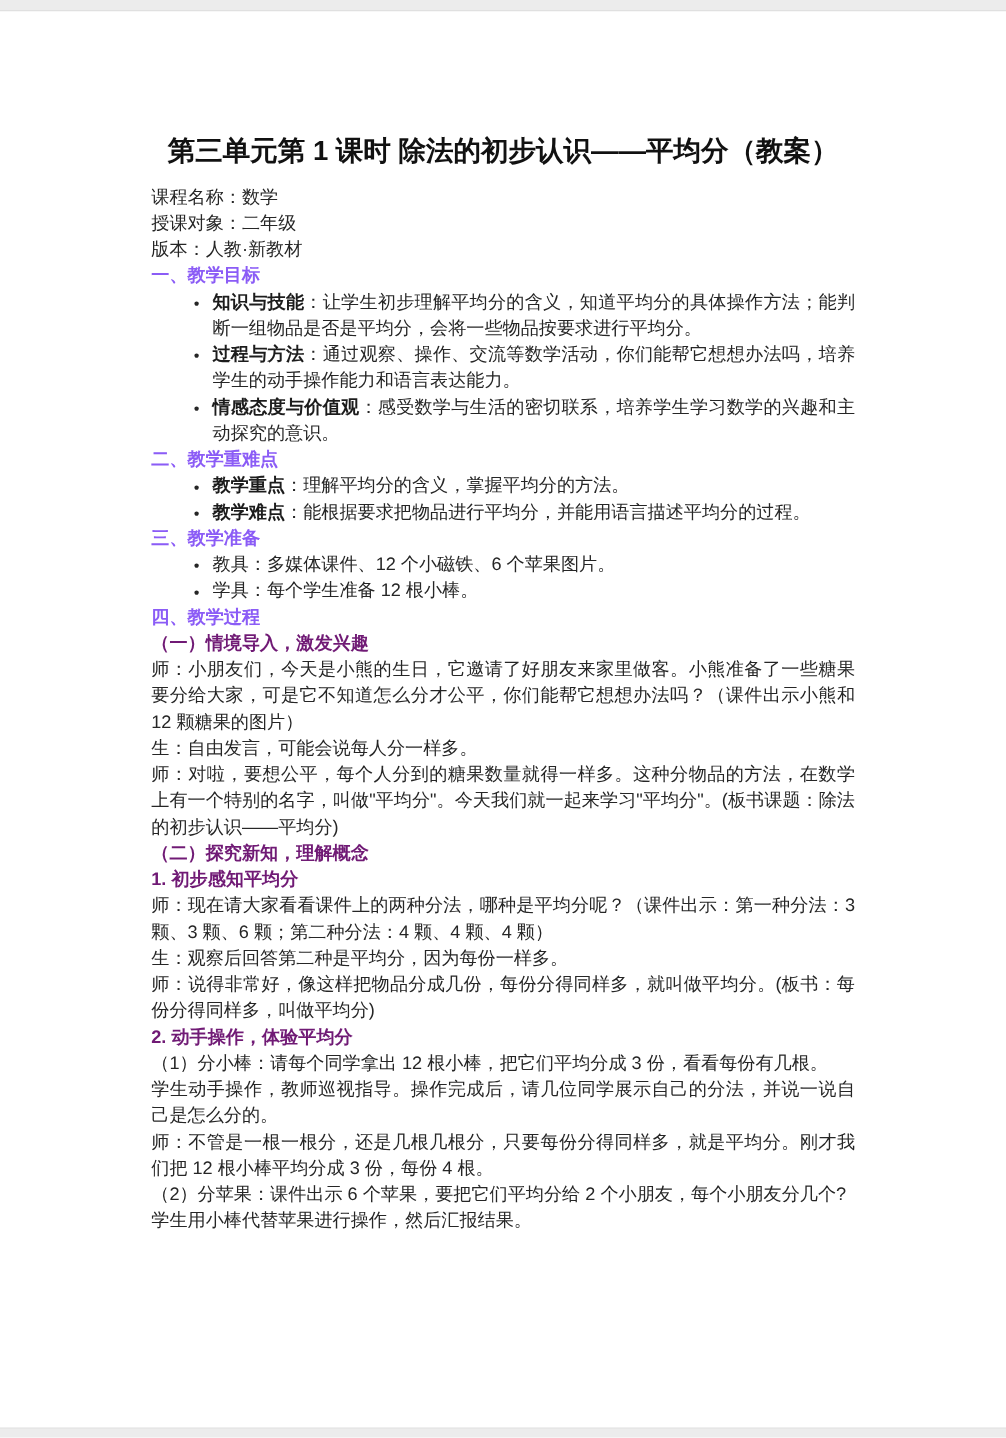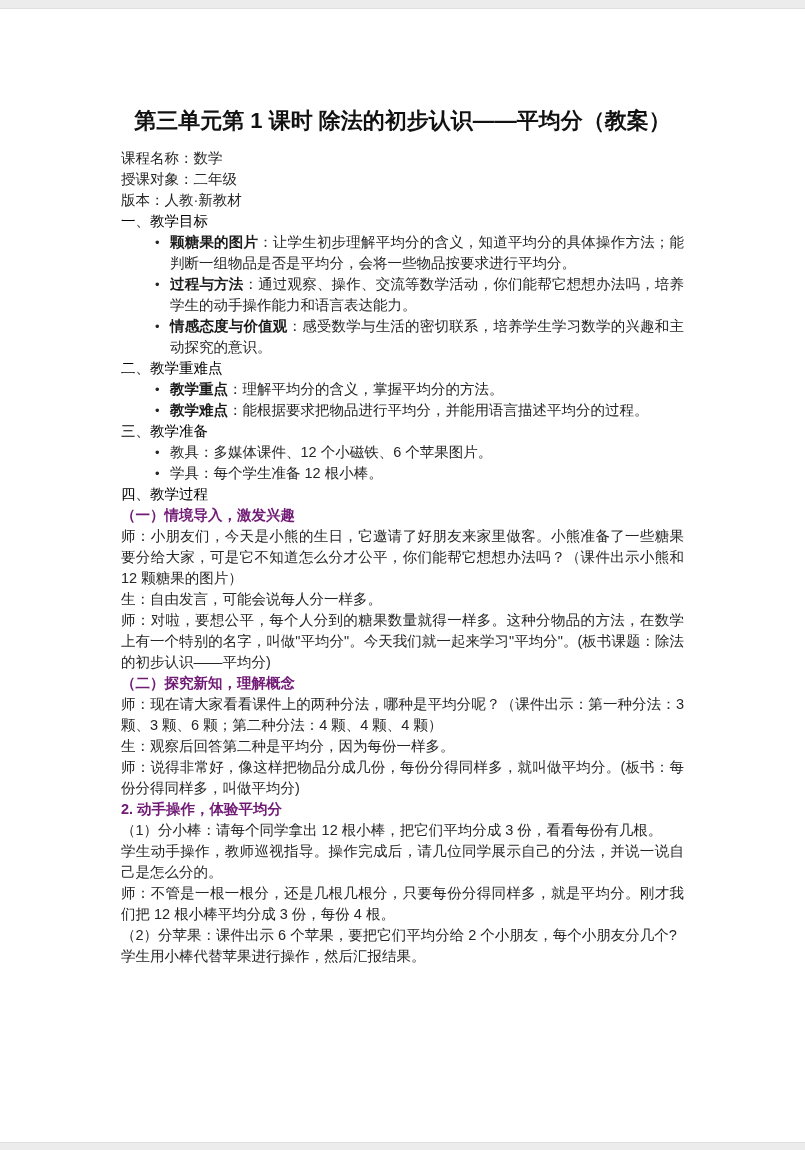--- a/index.html
+++ b/index.html
@@ -24,21 +24,21 @@
   }
   .doc-title {
     font-size: 22px;
     line-height: 30px;
     font-weight: 700;
     text-align: center;
     color: #111111;
     margin-bottom: 12px;
   }
   .line { line-height: 21px; }
-  h2.sec { font-size: 14.5px; line-height: 21px; font-weight: 400; color: #000000; }
+  h2.sec { font-size: 14.5px; line-height: 21px; font-weight: 700; color: #8b5cf6; }
   h3.sub { font-size: 14.5px; line-height: 21px; font-weight: 700; color: #701a75; }
   p.para { text-align: justify; line-height: 21px; }
   ul.bullets { list-style: none; padding-left: 49px; }
   ul.bullets li {
     position: relative;
     text-align: justify;
     line-height: 21px;
   }
   ul.bullets li .bullet-dot {
     position: absolute;
@@ -56,21 +56,21 @@
   <div class="page">
 
     <h1 class="doc-title">第三单元第 1 课时 除法的初步认识——平均分（教案）</h1>
 
     <p class="line">课程名称：数学</p>
     <p class="line">授课对象：二年级</p>
     <p class="line">版本：人教·新教材</p>
 
     <h2 class="sec">一、教学目标</h2>
     <ul class="bullets">
-      <li><span class="bullet-dot">•</span><b class="lead">颗糖果的图片</b><span>：让学生初步理解平均分的含义，知道平均分的具体操作方法；能判断一组物品是否是平均分，会将一些物品按要求进行平均分。</span></li>
+      <li><span class="bullet-dot">•</span><b class="lead">知识与技能</b><span>：让学生初步理解平均分的含义，知道平均分的具体操作方法；能判断一组物品是否是平均分，会将一些物品按要求进行平均分。</span></li>
       <li><span class="bullet-dot">•</span><b class="lead">过程与方法</b><span>：通过观察、操作、交流等数学活动，你们能帮它想想办法吗，培养学生的动手操作能力和语言表达能力。</span></li>
       <li><span class="bullet-dot">•</span><b class="lead">情感态度与价值观</b><span>：感受数学与生活的密切联系，培养学生学习数学的兴趣和主动探究的意识。</span></li>
     </ul>
 
     <h2 class="sec">二、教学重难点</h2>
     <ul class="bullets">
       <li><span class="bullet-dot">•</span><b class="lead">教学重点</b><span>：理解平均分的含义，掌握平均分的方法。</span></li>
       <li><span class="bullet-dot">•</span><b class="lead">教学难点</b><span>：能根据要求把物品进行平均分，并能用语言描述平均分的过程。</span></li>
     </ul>
 
@@ -81,20 +81,21 @@
     </ul>
 
     <h2 class="sec">四、教学过程</h2>
 
     <h3 class="sub">（一）情境导入，激发兴趣</h3>
     <p class="para">师：小朋友们，今天是小熊的生日，它邀请了好朋友来家里做客。小熊准备了一些糖果要分给大家，可是它不知道怎么分才公平，你们能帮它想想办法吗？（课件出示小熊和 12 颗糖果的图片）</p>
     <p class="para">生：自由发言，可能会说每人分一样多。</p>
     <p class="para">师：对啦，要想公平，每个人分到的糖果数量就得一样多。这种分物品的方法，在数学上有一个特别的名字，叫做"平均分"。今天我们就一起来学习"平均分"。(板书课题：除法的初步认识——平均分)</p>
 
     <h3 class="sub">（二）探究新知，理解概念</h3>
+    <h3 class="sub">1. 初步感知平均分</h3>
     <p class="para">师：现在请大家看看课件上的两种分法，哪种是平均分呢？（课件出示：第一种分法：3 颗、3 颗、6 颗；第二种分法：4 颗、4 颗、4 颗）</p>
     <p class="para">生：观察后回答第二种是平均分，因为每份一样多。</p>
     <p class="para">师：说得非常好，像这样把物品分成几份，每份分得同样多，就叫做平均分。(板书：每份分得同样多，叫做平均分)</p>
 
     <h3 class="sub">2. 动手操作，体验平均分</h3>
     <p class="para">（1）分小棒：请每个同学拿出 12 根小棒，把它们平均分成 3 份，看看每份有几根。</p>
     <p class="para">学生动手操作，教师巡视指导。操作完成后，请几位同学展示自己的分法，并说一说自己是怎么分的。</p>
     <p class="para">师：不管是一根一根分，还是几根几根分，只要每份分得同样多，就是平均分。刚才我们把 12 根小棒平均分成 3 份，每份 4 根。</p>
     <p class="para">（2）分苹果：课件出示 6 个苹果，要把它们平均分给 2 个小朋友，每个小朋友分几个?</p>
     <p class="para">学生用小棒代替苹果进行操作，然后汇报结果。</p>

